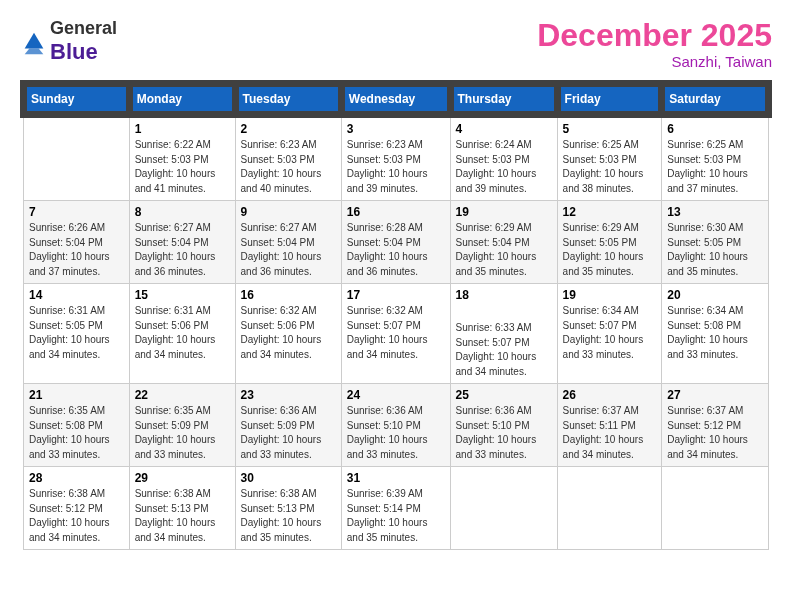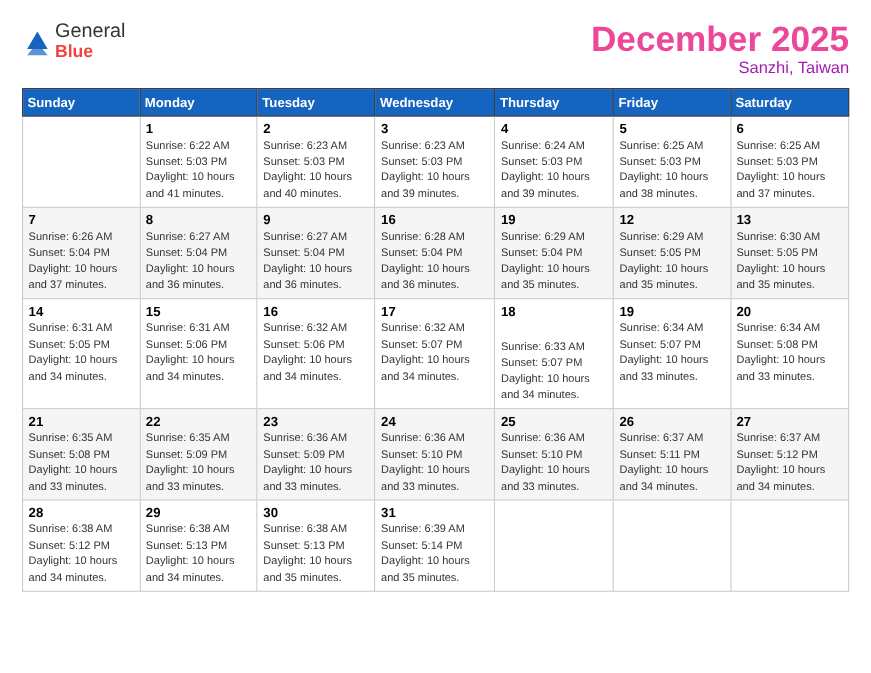--- a/index.html
+++ b/index.html
@@ -21,27 +21,27 @@
       justify-content: space-between;
       align-items: flex-start;
       margin-bottom: 10px;
     }
     .logo {
       display: flex;
       align-items: center;
     }
     .logo-text-general {
       font-size: 18px;
-      font-weight: normal;
+      font-weight: bold;
       color: #333;
     }
     .logo-text-blue {
-      font-size: 16px;
-      font-weight: bold;
-      color: #ef4444;
+      font-size: 22px;
+      font-weight: bold;
+      color: #4c1d95;
     }
     .logo-icon {
       width: 28px;
       height: 28px;
       margin-right: 2px;
     }
     .title-block {
       text-align: right;
     }
     .month-title {
@@ -59,21 +59,21 @@
       border-collapse: collapse;
       font-size: 10.5px;
     }
     .calendar th {
       background-color: #1565c0;
       color: #fff;
       padding: 5px 4px;
       text-align: left;
       font-size: 12px;
       font-weight: bold;
-      border: 1px solid #404040;
+      border: 7px solid #404040;
     }
     .calendar td {
       border: 1px solid #ccc;
       vertical-align: top;
       padding: 4px 5px;
       width: 113px;
       min-height: 70px;
       background: #fff;
     }
     .calendar tr:nth-child(even) td {

